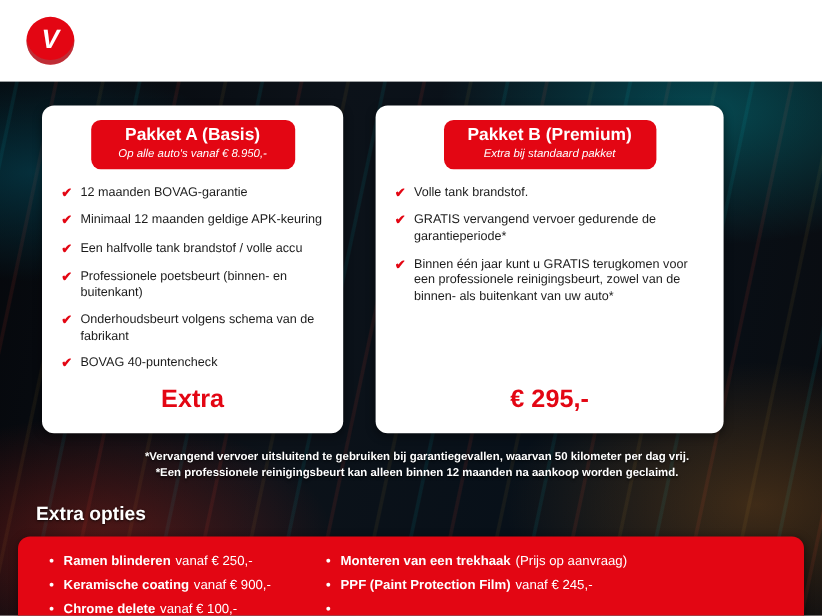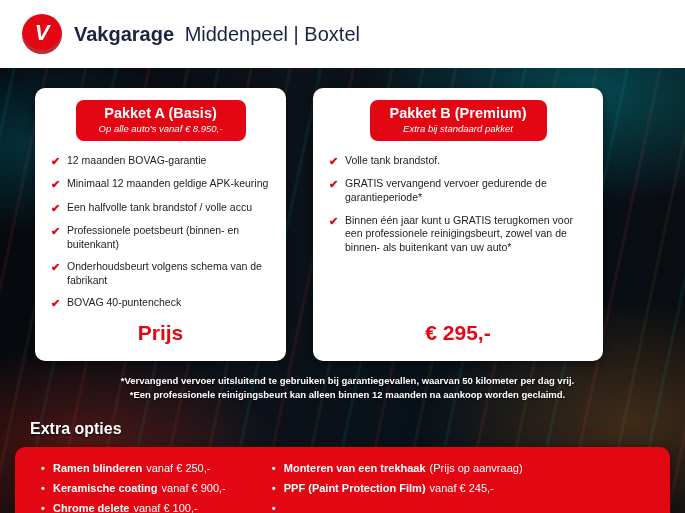--- a/index.html
+++ b/index.html
@@ -109,24 +109,20 @@
 </style>
 </head>
 <body>
 
 <div class="page">
 
   <div class="header">
     <div class="logo">
       <span>V</span>
     </div>
-    <div class="brand">
-      <span class="b">Vakgarage</span>
-      <span class="r">Middenpeel | Boxtel</span>
-    </div>
   </div>
 
   <div class="content">
 
     <div class="cards">
 
       <section class="card card-a">
         <header class="pill">
           <div class="pill-title">Pakket A (Basis)</div>
           <div class="pill-sub">Op alle auto's vanaf € 8.950,-</div>
@@ -150,21 +146,21 @@
             </li>
           <li>
               <span class="chk">✔</span>
               <span class="txt">Onderhoudsbeurt volgens schema van de fabrikant</span>
             </li>
           <li>
               <span class="chk">✔</span>
               <span class="txt">BOVAG 40-puntencheck</span>
             </li>
         </ul>
-        <div class="price">Prijs</div>
+        <div class="price">Extra</div>
       </section>
 
       <section class="card card-b">
         <header class="pill">
           <div class="pill-title">Pakket B (Premium)</div>
           <div class="pill-sub">Extra bij standaard pakket</div>
         </header>
         <ul class="list">
           <li>
               <span class="chk">✔</span>

